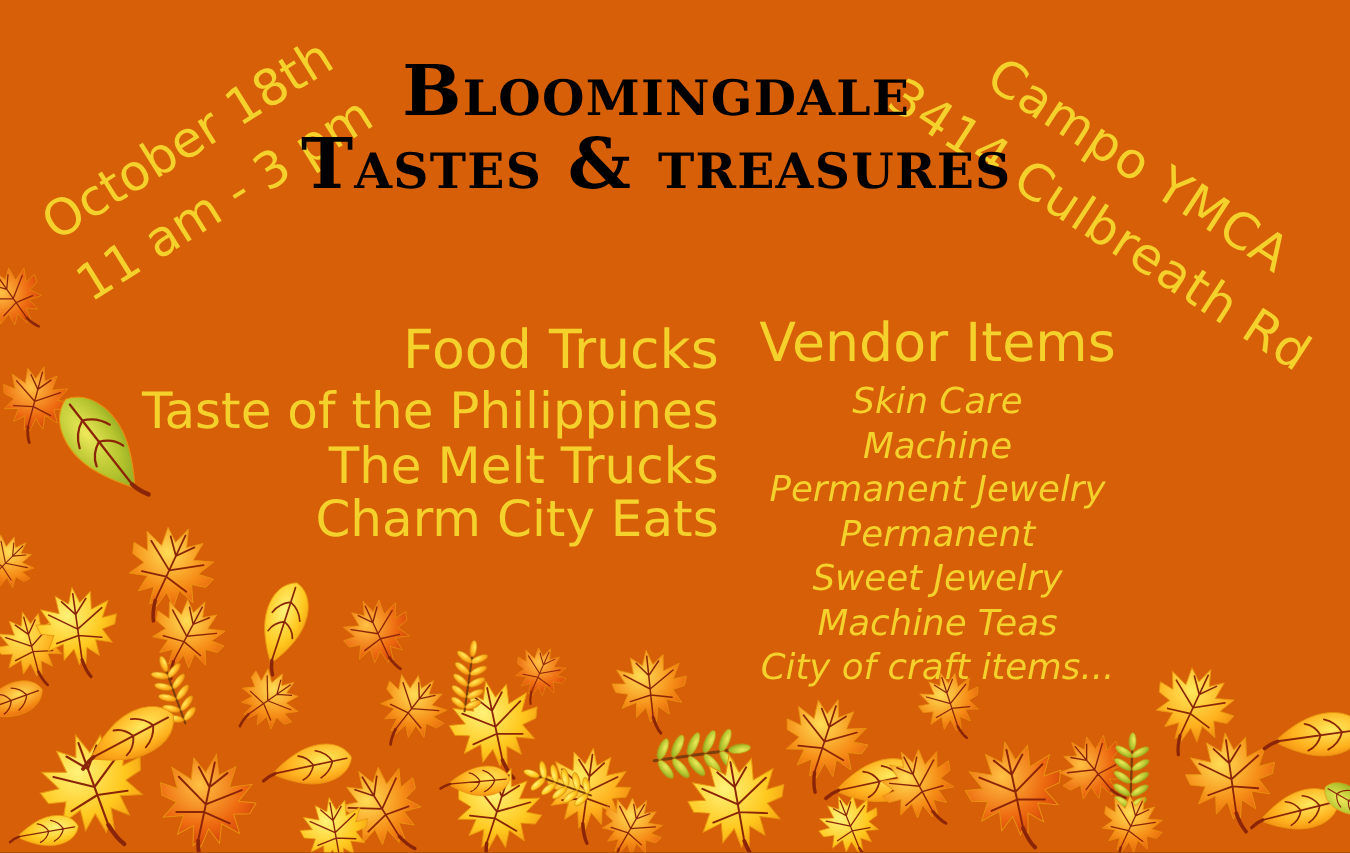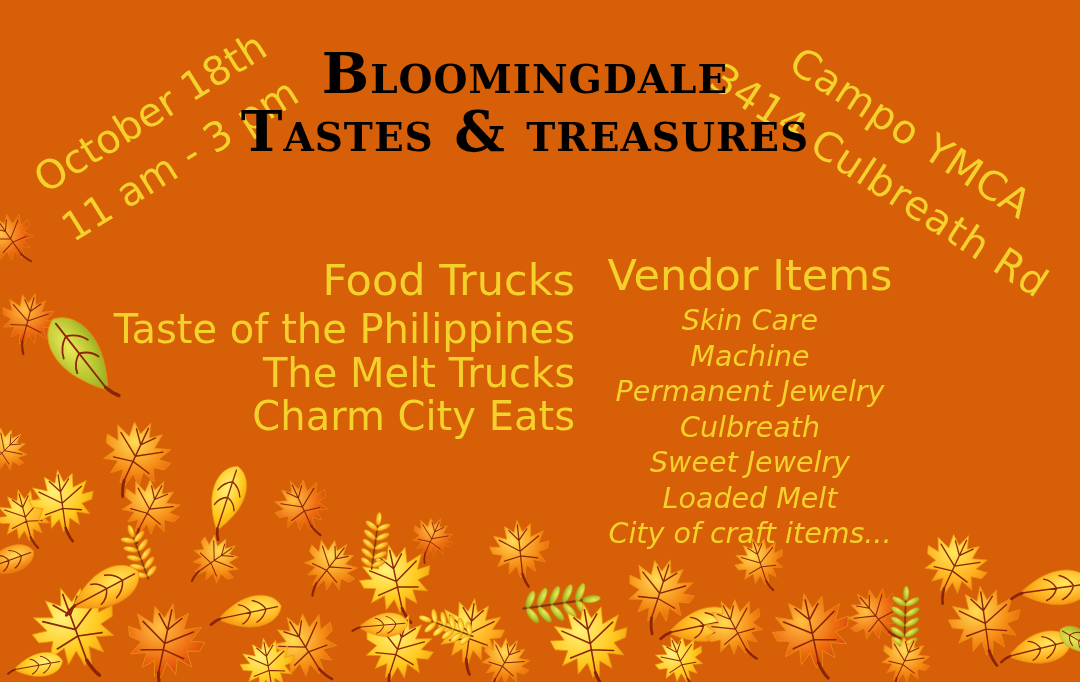--- a/index.html
+++ b/index.html
@@ -181,20 +181,20 @@
         <div class="list-line">Charm City Eats</div>
       </div>
   </div>
 
   <div class="vendor-items txt">
     <div class="section-heading">Vendor Items</div>
     <div>
         <div class="list-line">Skin Care</div>
         <div class="list-line">Machine</div>
         <div class="list-line">Permanent Jewelry</div>
-        <div class="list-line">Culbreath</div>
+        <div class="list-line">Permanent</div>
         <div class="list-line">Sweet Jewelry</div>
-        <div class="list-line">Loaded Melt</div>
+        <div class="list-line">Machine Teas</div>
         <div class="list-line">City of craft items...</div>
       </div>
   </div>
 
 </div>
 
 </body></html>

